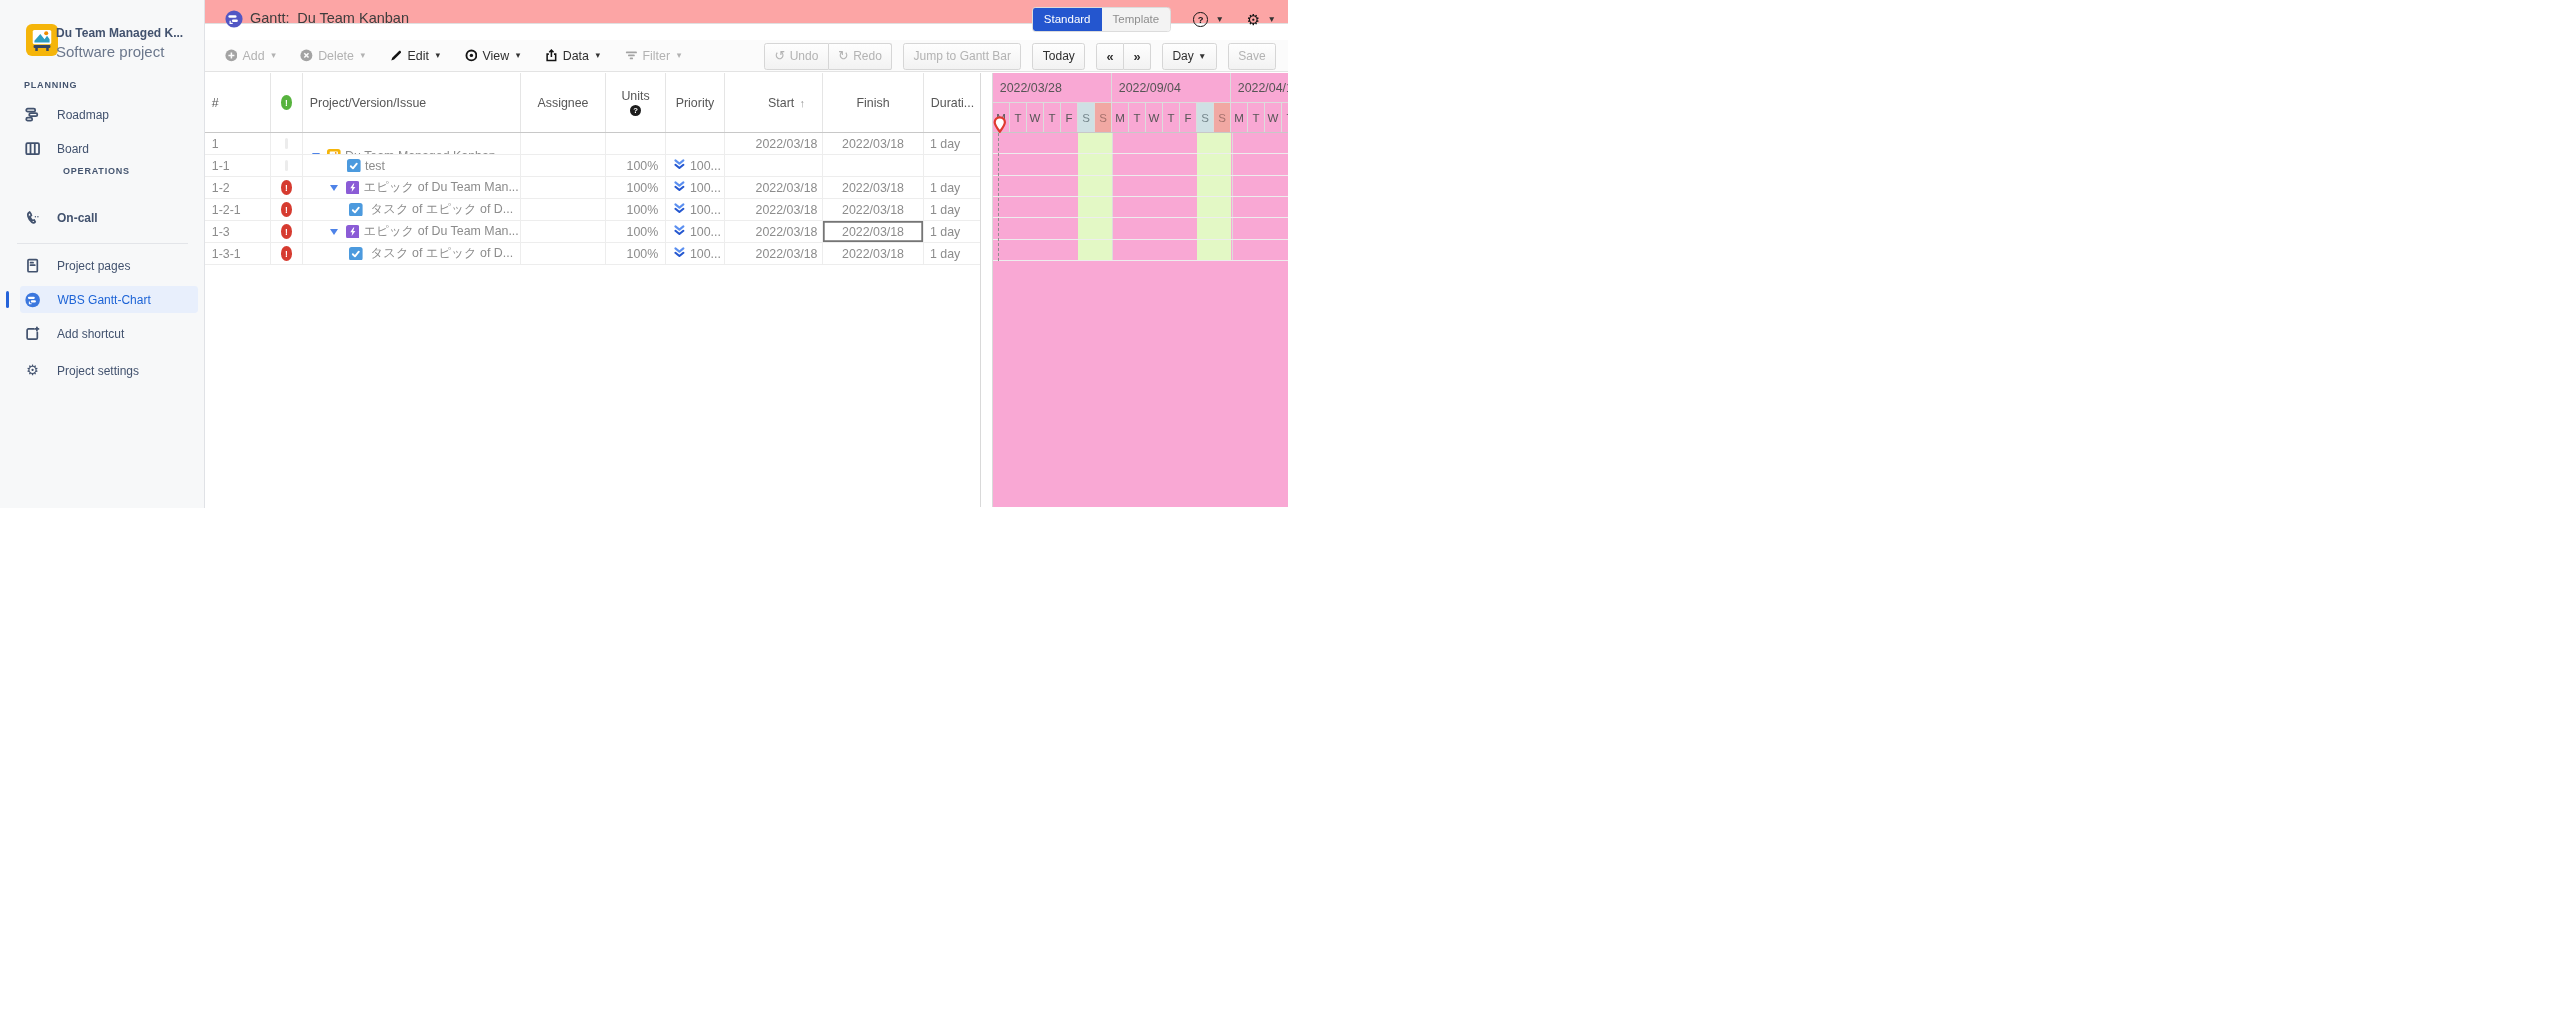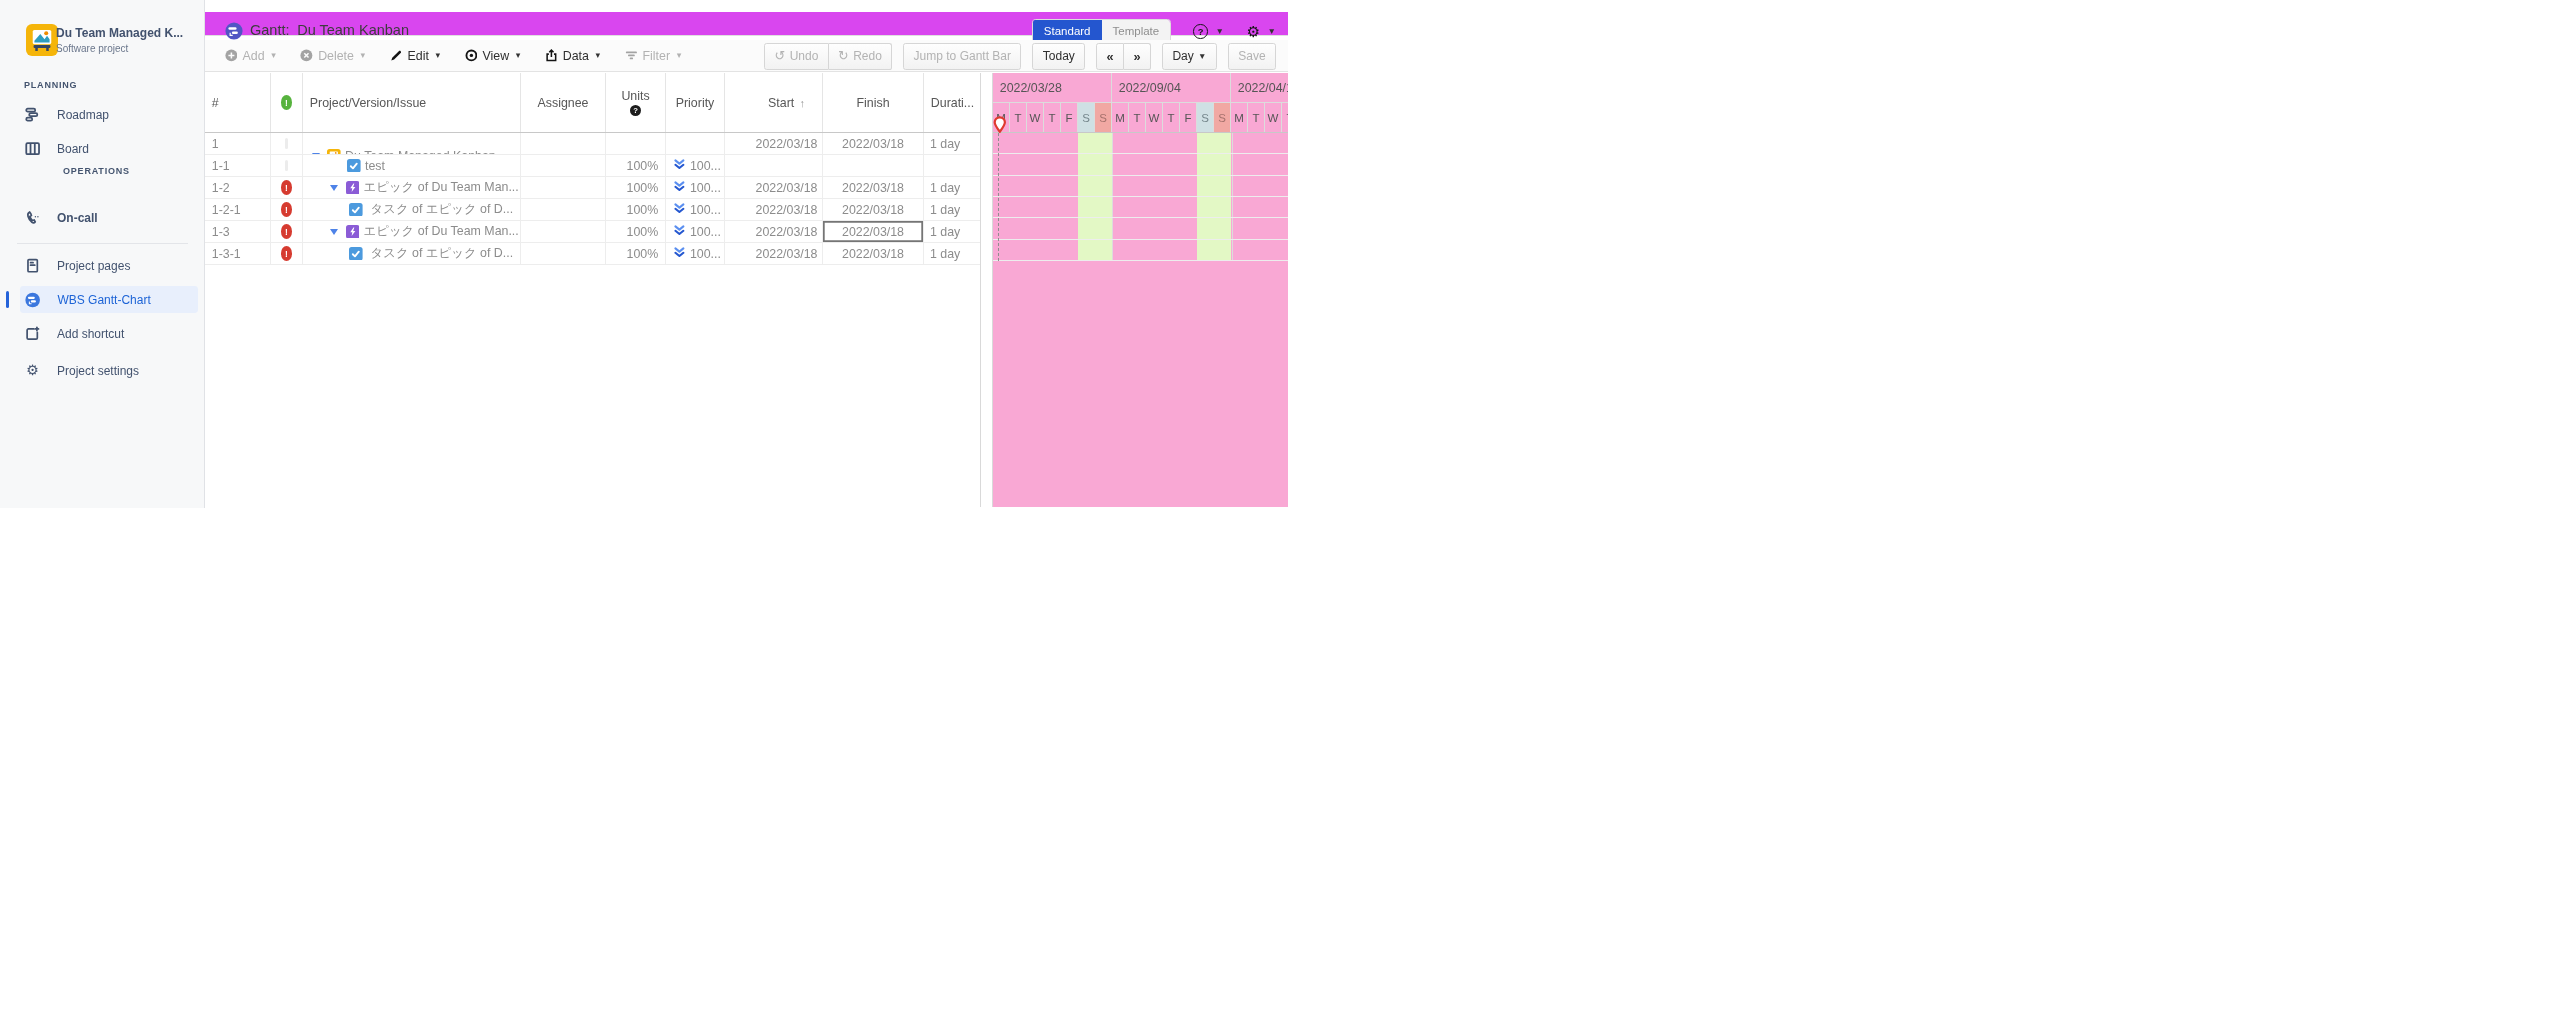--- a/index.html
+++ b/index.html
@@ -3,35 +3,35 @@
 <meta charset="utf-8">
 <style>
   html,body{margin:0;padding:0;background:#fff;}
   body{width:1288px;height:508px;overflow:hidden;font-family:"Liberation Sans","DejaVu Sans",sans-serif;-webkit-font-smoothing:antialiased;}
   .app{position:relative;width:1288px;height:508px;background:#fff;}
 
   
   .sidebar{position:absolute;left:0;top:0;width:205px;height:508px;background:#f7f8f9;border-right:0.9px solid #e0e2e6;box-sizing:border-box;}
   .proj-avatar{position:absolute;left:25.6px;top:24px;width:32px;height:32px;border-radius:6px;background:#f5b50a;}
   .proj-name{position:absolute;left:56px;top:26.4px;font-size:12px;font-weight:700;color:#42526e;}
-  .proj-type{position:absolute;left:56px;top:43px;font-size:10px;color:#6b778c;}
+  .proj-type{position:absolute;left:56px;top:43px;font-size:15px;color:#6b778c;}
   .side-section{position:absolute;left:24px;font-size:9px;font-weight:700;letter-spacing:0.8px;color:#44546f;}
   .side-item{position:absolute;left:0;width:205px;height:27px;display:flex;align-items:center;cursor:pointer;}
   .side-item .sicon{position:absolute;left:25px;width:15.3px;height:15.3px;display:flex;align-items:center;justify-content:center;color:#42526e;}
   .side-item .slabel{position:absolute;left:57px;font-size:12px;color:#42526e;}
   .side-item.active{left:20.4px;width:178px;border-radius:3.4px;background:#e8effc;}
   .side-item.active .sicon{left:4.3px;}
   .side-item.active .slabel{left:37px;color:#1c63d6;font-weight:500;}
   .active-bar{position:absolute;left:6px;width:3.4px;height:17px;border-radius:1.7px;background:#2563d9;}
   .side-divider{position:absolute;left:17px;width:171px;height:0.9px;background:#e3e5e9;}
   .gearglyph{font-size:14.5px;line-height:1;}
 
   
   .main{position:absolute;left:205px;top:0;width:1083px;height:508px;}
-  .titlebar{position:absolute;left:0;top:12px;width:1083px;height:24px;background:#d946ef;border-bottom:0.9px solid #e0e0e0;box-sizing:border-box;display:flex;align-items:center;}
+  .titlebar{position:absolute;left:0;top:0;width:1083px;height:24px;background:#fca5a5;border-bottom:0.9px solid #e0e0e0;box-sizing:border-box;display:flex;align-items:center;}
   .t-icon{position:absolute;left:20.4px;top:10.2px;}
   .t-text{position:absolute;left:45px;top:10.2px;font-size:14.5px;color:#3d3d3d;white-space:nowrap;}
   .t-text .pfx{margin-right:7.7px;}
   .title-right{position:absolute;right:12px;top:0;height:39px;display:flex;align-items:center;gap:10.2px;}
   .modegrp{display:flex;border:0.9px solid #dcdcdc;border-radius:3.4px;overflow:hidden;}
   .modebtn{height:23px;line-height:23px;padding:0 11px;font-size:11.5px;cursor:pointer;}
   .modebtn.on{background:#2456cf;color:#fff;}
   .modebtn.off{background:#f3f3f3;color:#8e8e8e;}
   .hgrp{display:flex;align-items:center;gap:7.7px;margin-left:12px;cursor:pointer;}
   .caret{font-size:8.5px;color:#333;line-height:1;}

